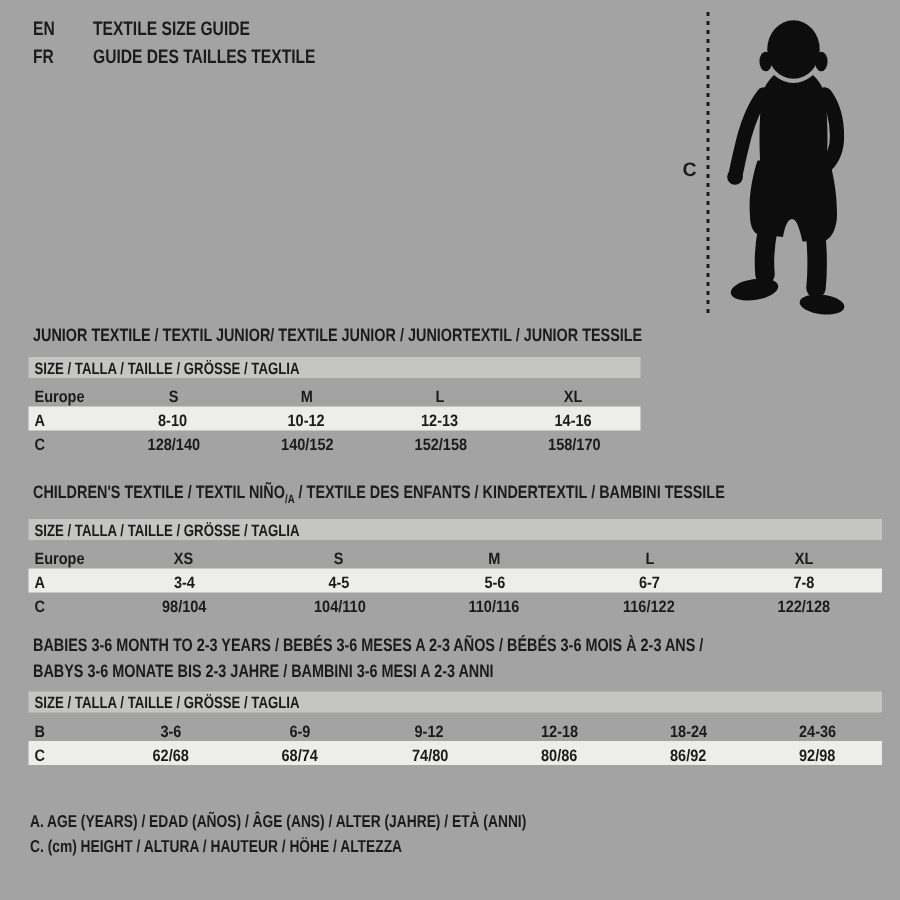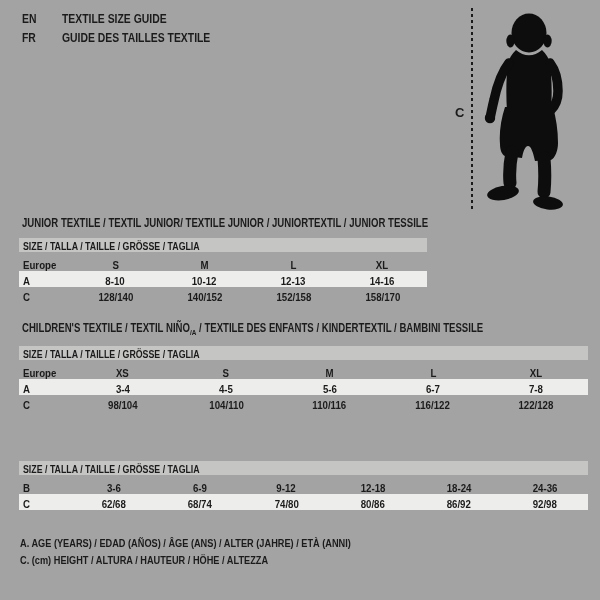--- a/index.html
+++ b/index.html
@@ -41,21 +41,21 @@
   .tr { display:flex; align-items:flex-end; height:16px; font-size:11px; }
   .tr.alt { background:#ededeb; }
   .td { flex:1; display:flex; justify-content:center; align-items:center; }
   .td.lbl { flex:none; width:52px; justify-content:flex-start; padding-left:4px; box-sizing:border-box; }
   .td.lbl .cc { transform-origin:0 50%; }
 
   .subs { font-size:8px; position:relative; top:3px; }
 
   
   .legend { position:absolute; left:20px; top:537px; }
-  .legend-line { height:17px; font-size:11.5px; display:flex; align-items:flex-start; }
+  .legend-line { height:17px; font-size:11.5px; display:flex; align-items:flex-end; }
 </style>
 </head>
 <body>
 
 <div class="page">
 
   <div class="langs">
     <div class="lang-row">
       <span class="lang-code"><span class="cx">EN</span></span>
       <span class="cx">TEXTILE SIZE GUIDE</span>
@@ -207,20 +207,24 @@
         </span>
       <span class="td">
           <span class="cc">116/122</span>
         </span>
       <span class="td">
           <span class="cc">122/128</span>
         </span>
     </div>
   </div>
 
+  <div class="sec-title" style="top:422px;">
+    <span class="cx">BABIES 3-6 MONTH TO 2-3 YEARS / BEBÉS 3-6 MESES A 2-3 AÑOS / BÉBÉS 3-6 MOIS À 2-3 ANS /</span><br>
+    <span class="cx">BABYS 3-6 MONATE BIS 2-3 JAHRE / BAMBINI 3-6 MESI A 2-3 ANNI</span>
+  </div>
   <div class="tbl t-wide" style="top:461px;">
     <div class="tbl-head">
       <span class="cx">SIZE / TALLA / TAILLE / GRÖSSE / TAGLIA</span>
     </div>
     <div class="tr">
       <span class="td lbl">
           <span class="cc">B</span>
         </span>
       <span class="td">
           <span class="cc">3-6</span>

